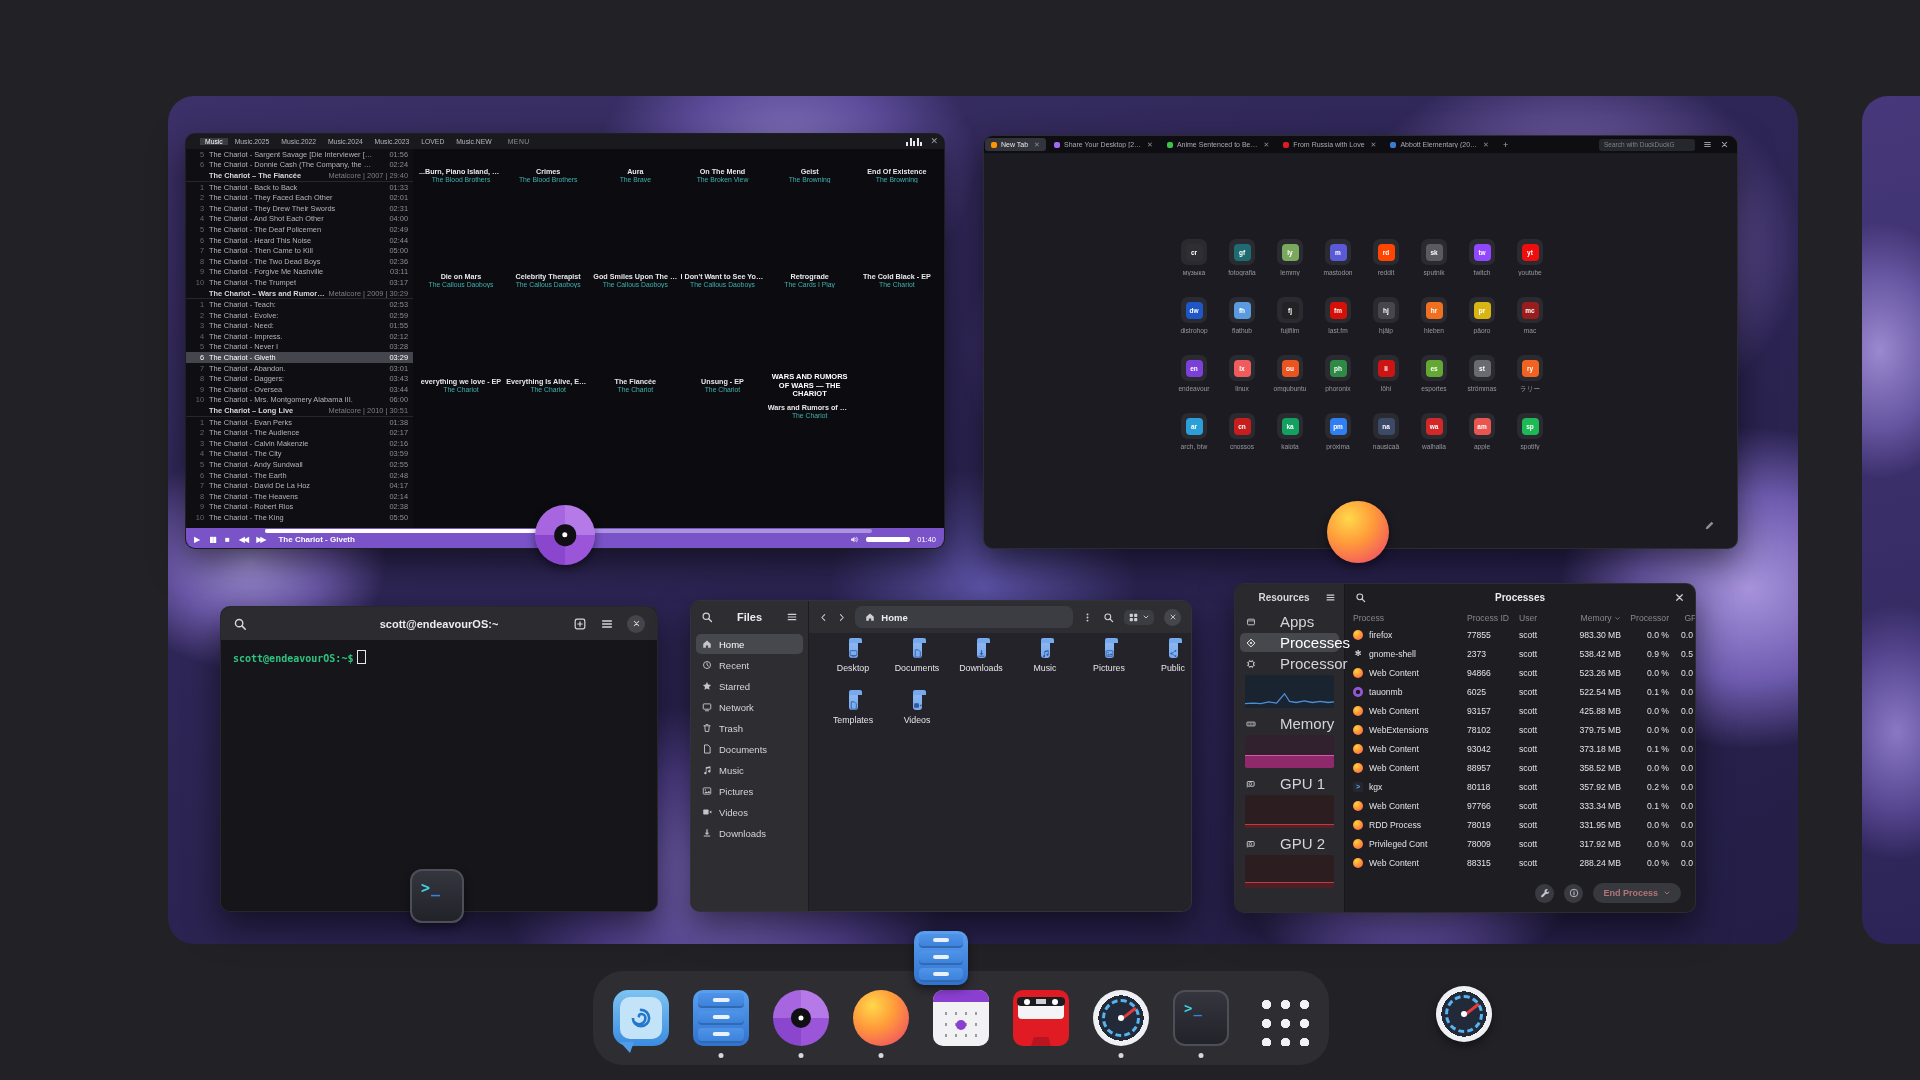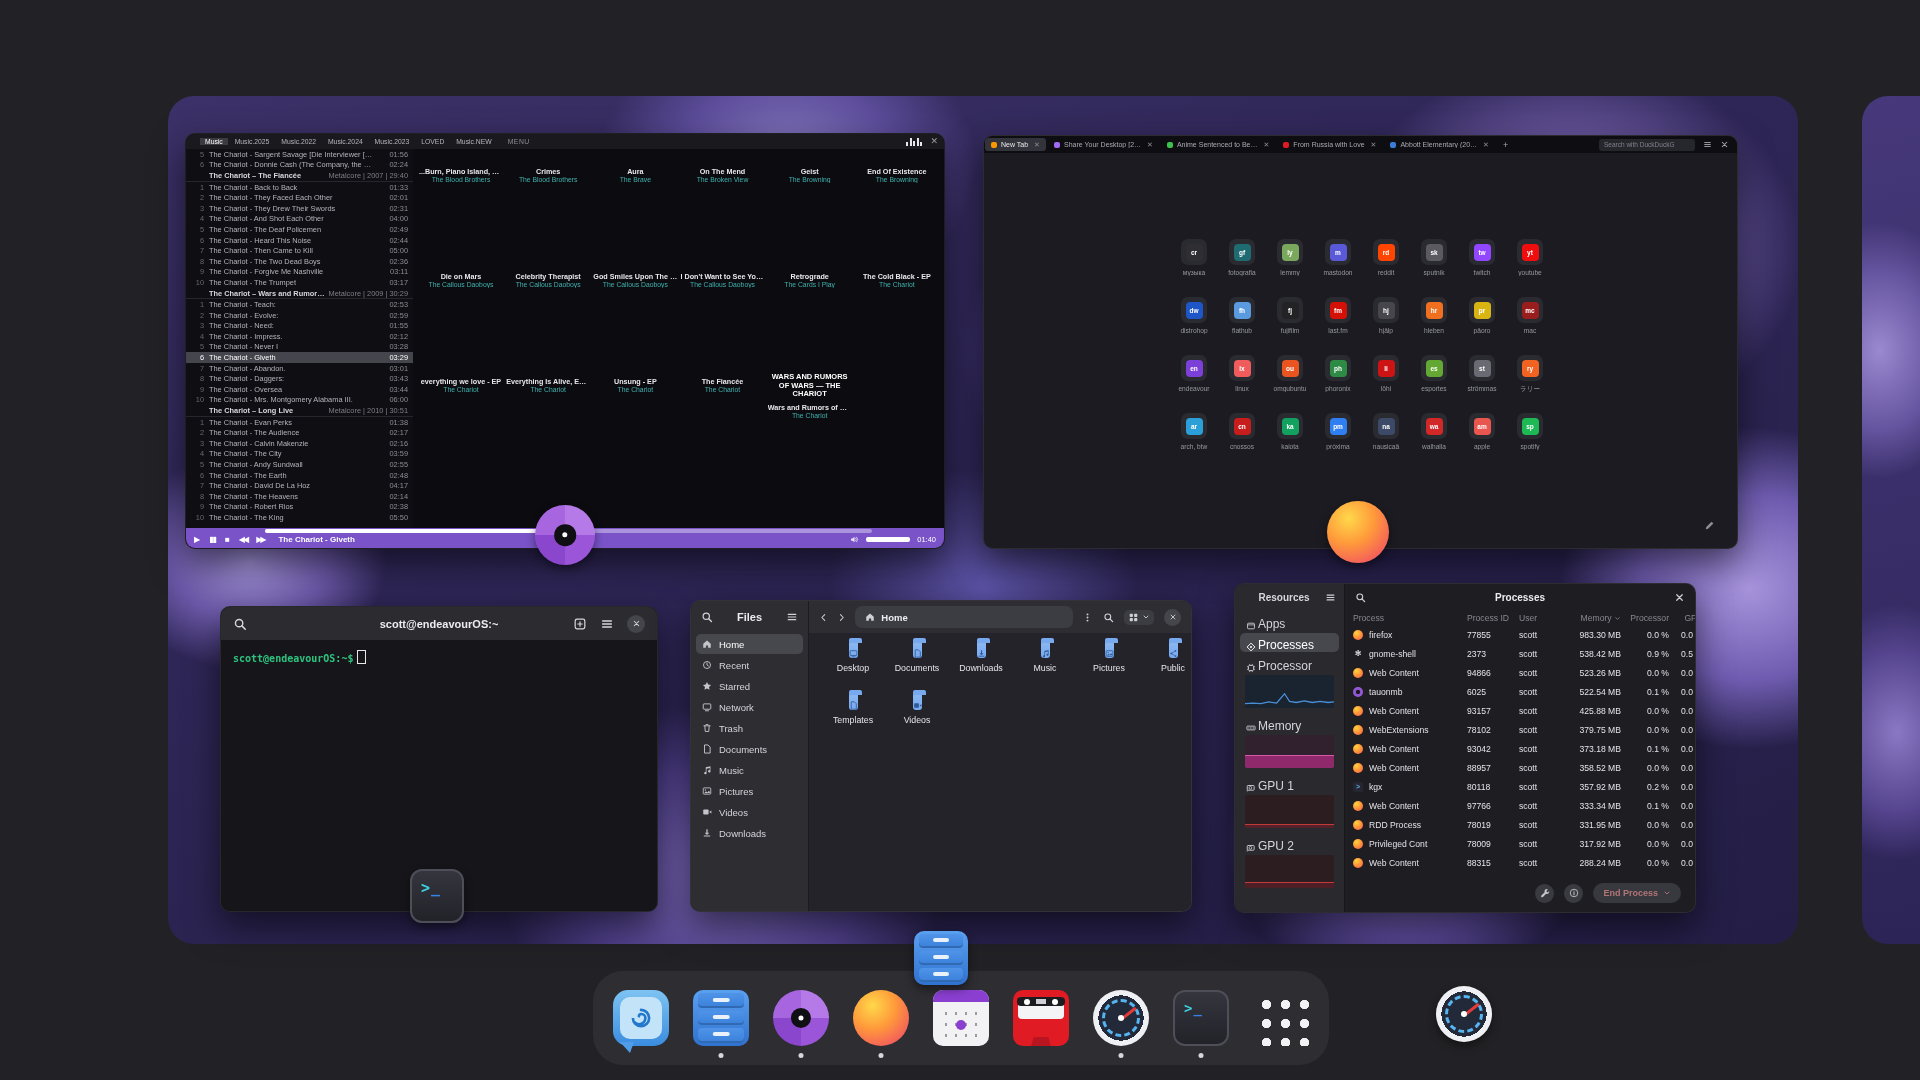--- a/index.html
+++ b/index.html
@@ -147,21 +147,21 @@
   .folder-ic::before{content:"";position:absolute;left:0;top:-3px;width:13px;height:5px;border-radius:2px 2px 0 0;background:#78a9ef}
   .folder-ic svg{width:9px;height:9px;color:#2f5a96;margin-top:6px}
   .folder-label{display:block;margin-top:4px;font-size:8.8px;color:#e4e4ea}
 
   
   .w-res{left:1234px;top:583px;width:462px;height:330px;background:#1d1d22}
   .r-side{position:absolute;left:0;top:0;width:110px;height:100%;background:#29292e;border-right:1px solid #17171b;box-sizing:border-box}
   .r-side-head{display:flex;align-items:center;height:26px;padding:0 8px}
   .r-app-title{flex:1;text-align:center;font-size:10px;font-weight:bold;color:#d6d6dc}
   .r-side-head svg{width:11px;height:11px;color:#cfcfd6}
-  .r-item{display:flex;align-items:flex-end;gap:2px;height:19px;margin:2px 5px;padding:0 6px;border-radius:5px;font-size:12px;color:#d4d4da}
+  .r-item{display:flex;align-items:center;gap:24px;height:19px;margin:2px 5px;padding:0 6px;border-radius:5px;font-size:15px;color:#d4d4da}
   .r-item.selected{background:#47474e;color:#fff}
   .r-item svg{width:10px;height:10px;flex:none}
   .r-graph{height:33px;margin:2px 10px 6px;border-radius:2px;position:relative;overflow:hidden}
   .g-cpu{background:#1a2330}
   .g-cpu svg{position:absolute;inset:0;width:100%;height:100%}
   .g-mem{background:linear-gradient(180deg,#31202e 0 60%,#d55aa5 60% 63%,#90296c 63% 100%)}
   .g-gpu1{background:linear-gradient(180deg,#2c1d20 0 87%,#c23a3a 87% 90%,#54202a 90% 100%)}
   .g-gpu2{background:linear-gradient(180deg,#2c1d20 0 82%,#c23a3a 82% 85%,#4e1e26 85% 100%)}
   .r-main{position:absolute;left:110px;top:0;right:0;bottom:0}
   .r-head{display:flex;align-items:center;height:26px;padding:0 10px}
@@ -740,28 +740,28 @@
           <span class="al-artist">The Chariot</span>
         </div>
 
         <div class="album">
           <span class="cover" style="background: linear-gradient(rgb(141, 141, 145) 0%, rgb(93, 93, 99) 50%, rgb(60, 60, 66) 100%);"><span class="cover-text"></span></span>
           <span class="al-title">Everything Is Alive, Everything I…</span>
           <span class="al-artist">The Chariot</span>
         </div>
 
         <div class="album">
+          <span class="cover" style="background: radial-gradient(60% 60% at 55% 45%, rgb(156, 134, 105) 0%, rgb(108, 90, 73) 52%, rgb(60, 50, 41) 100%);"><span class="cover-text"></span></span>
+          <span class="al-title">The Fiancée</span>
+          <span class="al-artist">The Chariot</span>
+        </div>
+
+        <div class="album">
           <span class="cover" style="background: linear-gradient(rgb(234, 232, 226) 0%, rgb(218, 215, 206) 55%, rgb(157, 141, 171) 80%, rgb(109, 93, 131) 100%);"><span class="cover-text"></span></span>
           <span class="al-title">Unsung - EP</span>
-          <span class="al-artist">The Chariot</span>
-        </div>
-
-        <div class="album">
-          <span class="cover" style="background: radial-gradient(60% 60% at 55% 45%, rgb(156, 134, 105) 0%, rgb(108, 90, 73) 52%, rgb(60, 50, 41) 100%);"><span class="cover-text"></span></span>
-          <span class="al-title">The Fiancée</span>
           <span class="al-artist">The Chariot</span>
         </div>
 
         <div class="album">
           <span class="cover selected" style="background: linear-gradient(rgb(20, 20, 20), rgb(11, 11, 11));"><span class="cover-text">WARS AND RUMORS OF WARS — THE CHARIOT</span></span>
           <span class="al-title">Wars and Rumors of Wars</span>
           <span class="al-artist">The Chariot</span>
         </div>
 
         <div class="album">

